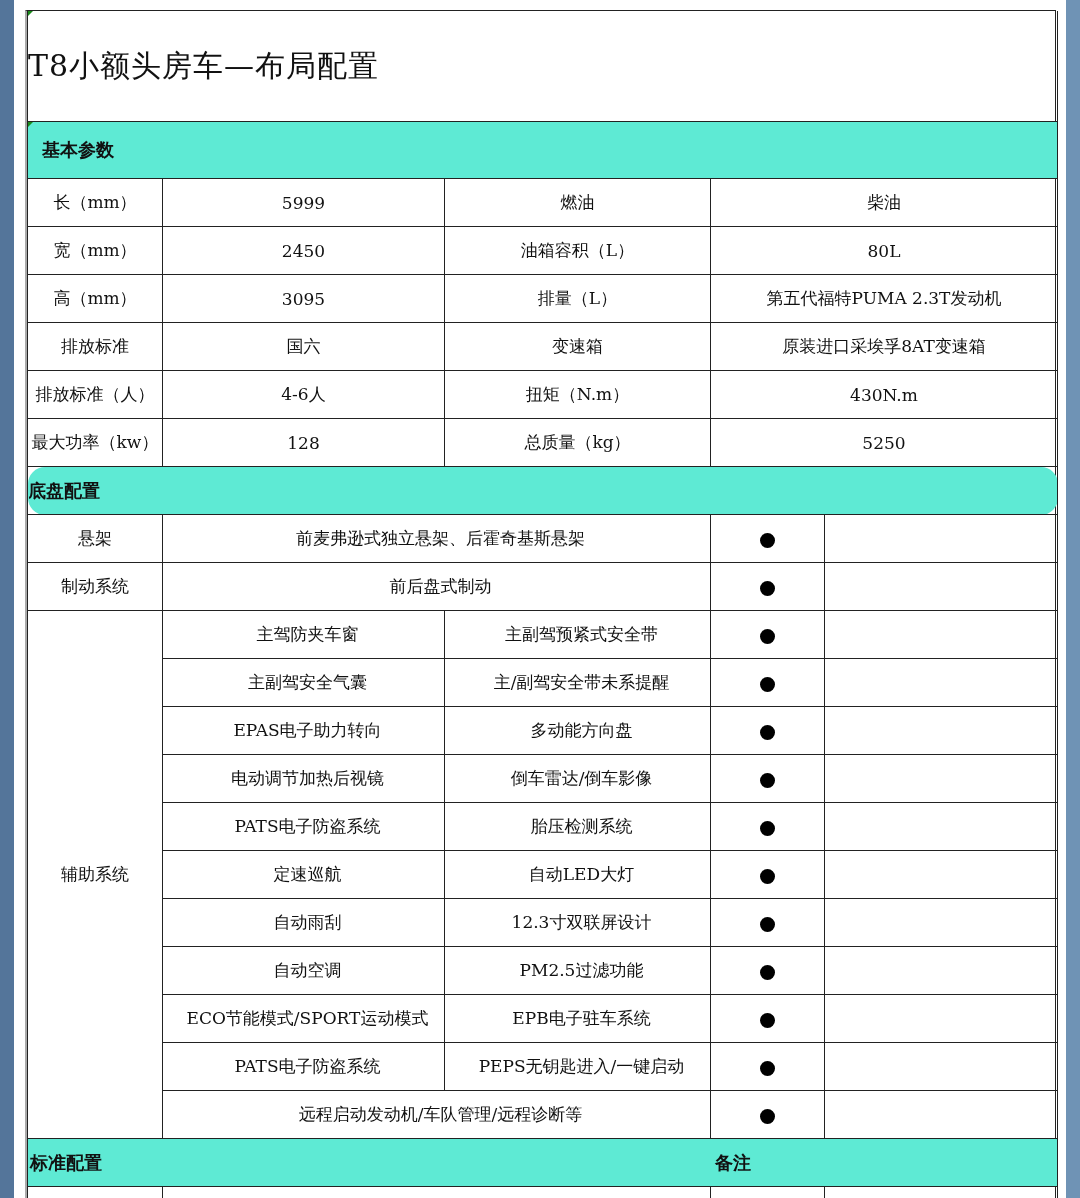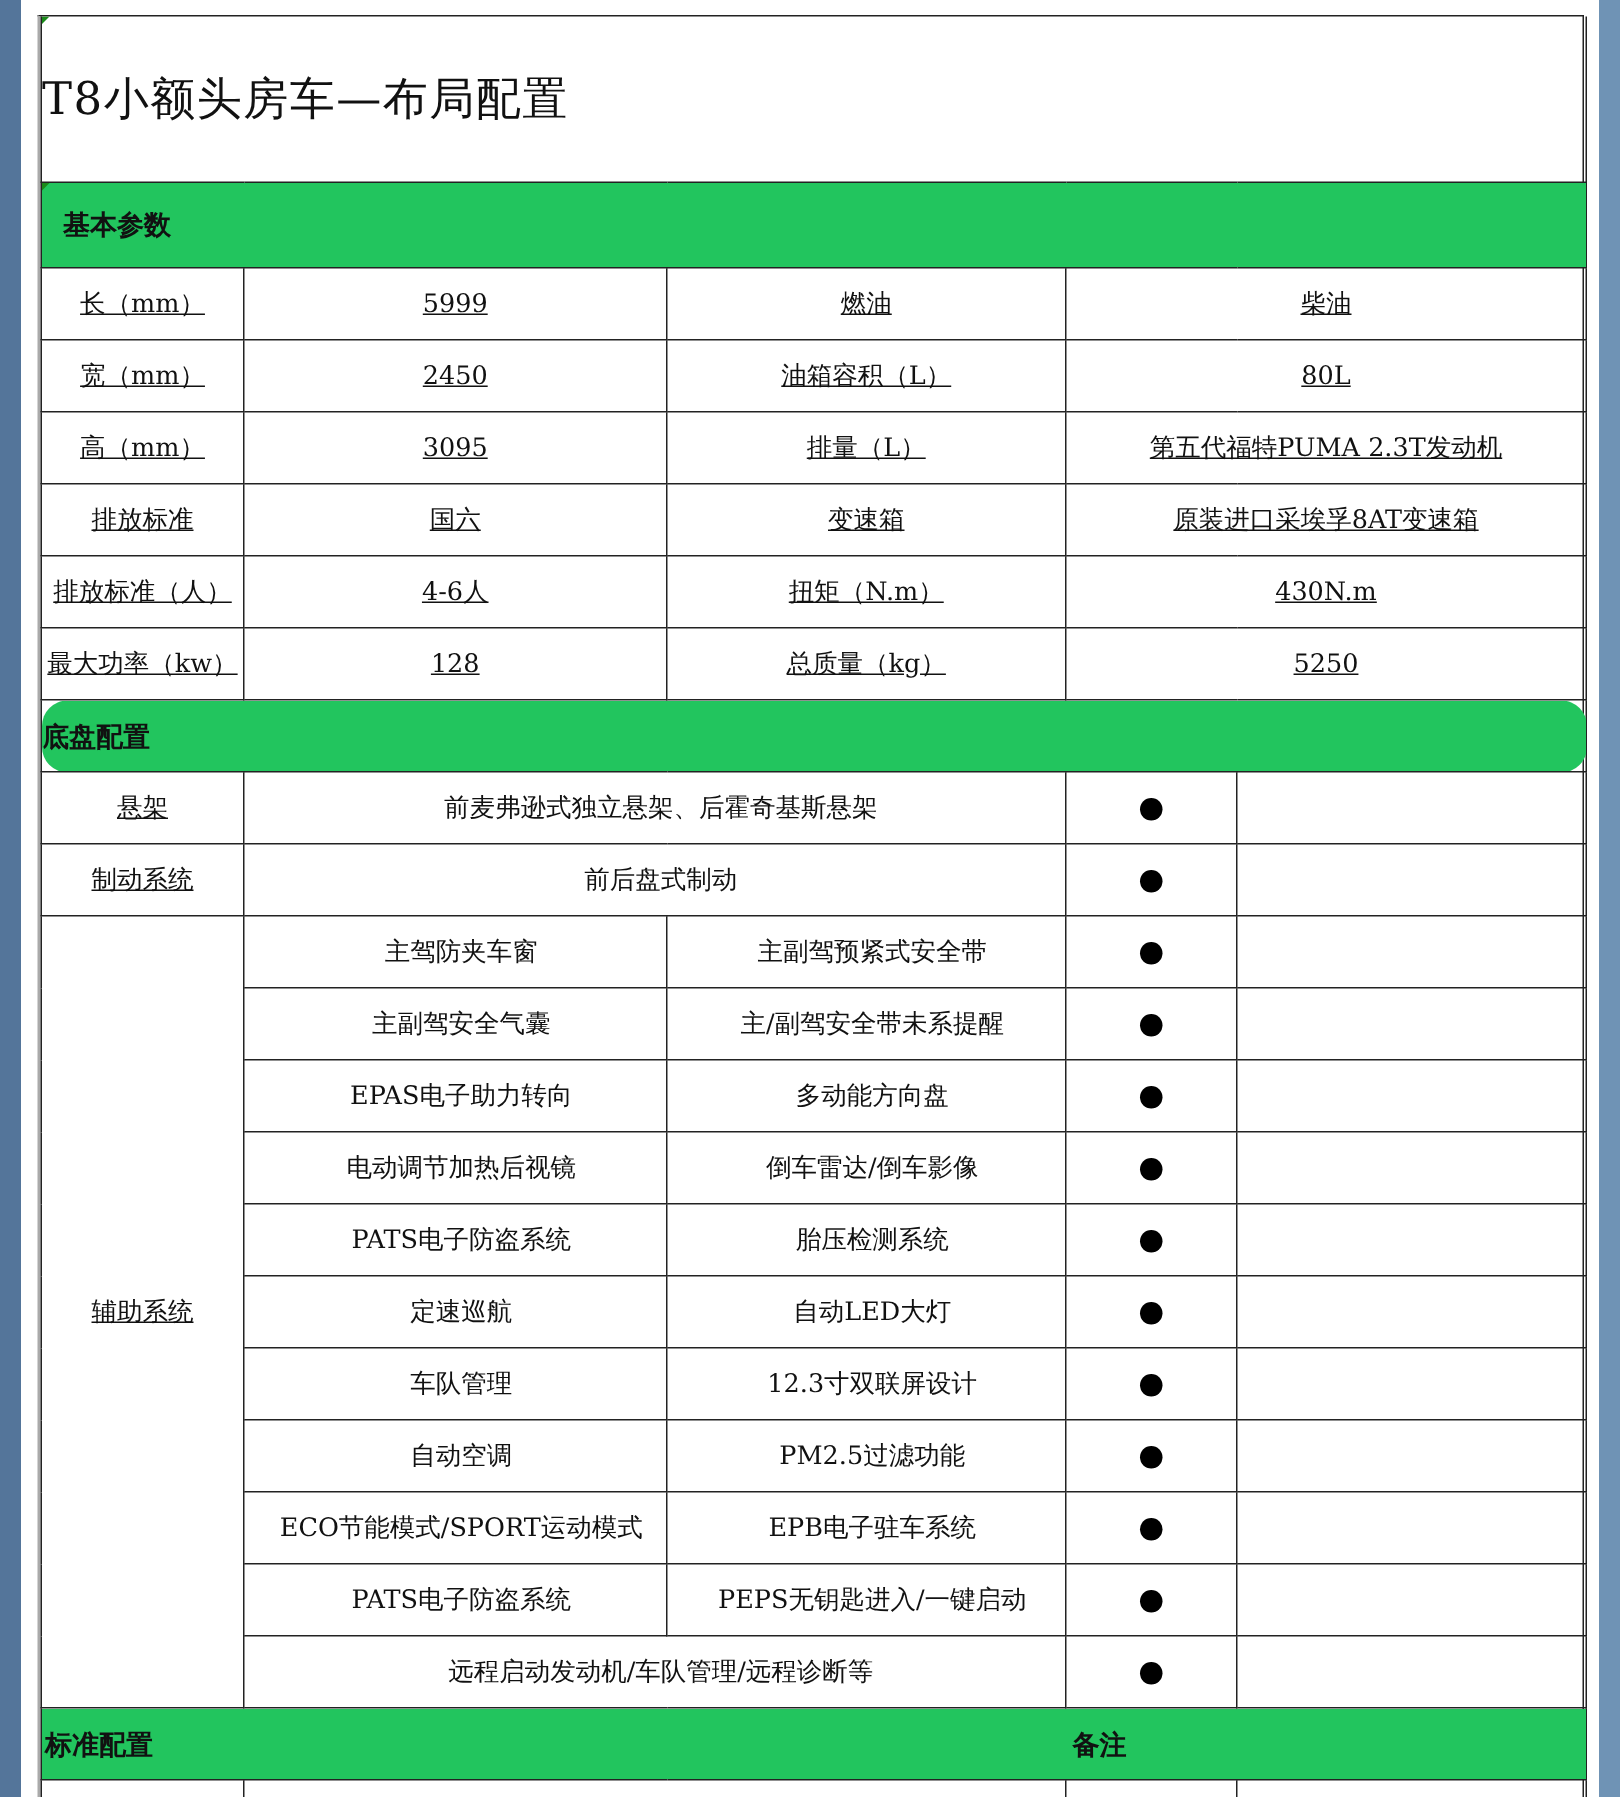--- a/index.html
+++ b/index.html
@@ -9,24 +9,24 @@
     font-family: "DejaVu Serif", "Liberation Serif", serif;
     color:#111;
   }
   .sheet {
     position:absolute; left:25px; top:10px; width:1031px;
     border-left:2px solid #aaa; border-right:1px solid #222; border-top:1px solid #222;
     box-sizing:border-box;
   }
   table { border-collapse:collapse; width:1030px; table-layout:fixed; }
   td { border:1.5px solid #222; padding:0; font-size:17px; height:47px; vertical-align:middle; overflow:hidden; white-space:nowrap; }
-  td.c { text-align:center;text-decoration:underline; }
+  td.c { text-align:center; }
   td.l { text-align:center; padding-left:8px; }
   .title-cell { height:110px; text-align:left; font-size:30px; letter-spacing:1px; border-top:none; position:relative; }
-  .section { background:#22c55e; height:56px; font-weight:bold; font-size:18px; position:relative; }
+  .section { background:#5eead4; height:56px; font-weight:bold; font-size:18px; position:relative; }
   .section.s1 { padding-left:14px; }
   .section.s2 { padding-left:0; height:47px;border-radius:17px; }
   .section.s3 { padding-left:2px; height:47px; }
   .corner { position:absolute; left:0; top:0; width:0; height:0; border-top:5px solid #1a8a1a; border-right:5px solid transparent; }
   .dot { display:inline-block; width:15px; height:15px; border-radius:50%; background:#000; vertical-align:middle; }
   .note-label { position:absolute; left:687px; top:50%; transform:translateY(-50%); }
 </style>
 </head>
 <body>
 
@@ -140,21 +140,21 @@
     <td class="c"><span class="dot"></span></td>
     <td></td>
   </tr>
   <tr>
     <td class="l">定速巡航</td>
     <td class="l">自动LED大灯</td>
     <td class="c"><span class="dot"></span></td>
     <td></td>
   </tr>
   <tr>
-    <td class="l">车队管理</td>
+    <td class="l">自动雨刮</td>
     <td class="l">12.3寸双联屏设计</td>
     <td class="c"><span class="dot"></span></td>
     <td></td>
   </tr>
   <tr>
     <td class="l">自动空调</td>
     <td class="l">PM2.5过滤功能</td>
     <td class="c"><span class="dot"></span></td>
     <td></td>
   </tr>

